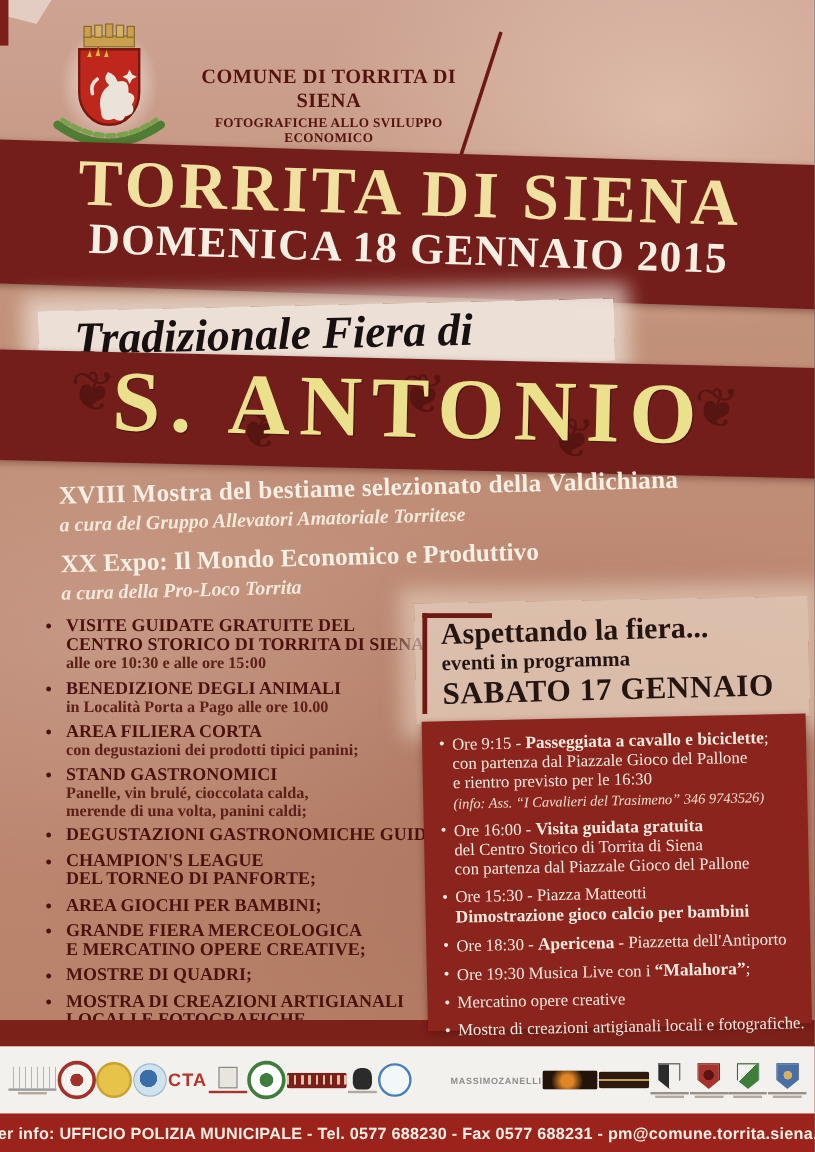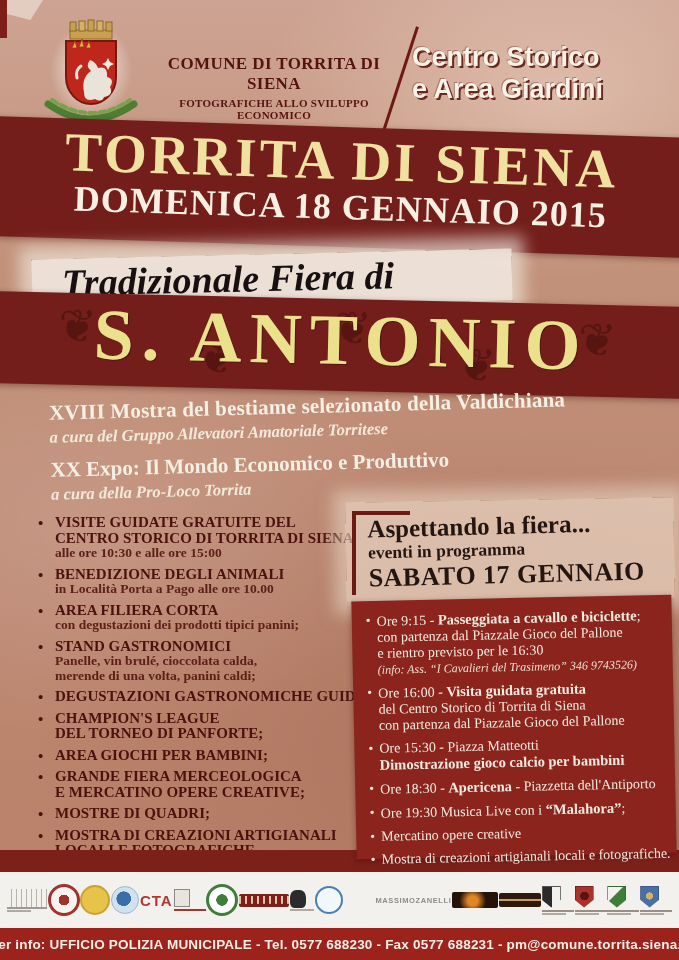--- a/index.html
+++ b/index.html
@@ -74,21 +74,21 @@
           transform:rotate(-1.2deg);box-shadow:0 2px 6px rgba(60,10,8,.4);
           padding:12px 8px 8px 14px;box-sizing:border-box;color:#f3ebe0;}
   .ev{position:relative;padding-left:11px;margin-bottom:7px;}
   .ev::before{content:"•";position:absolute;left:0;top:0;color:#f3ebe0;font-size:14px;}
   .ev .el{font-size:14px;line-height:16px;white-space:nowrap;}
   .ev .el .b{font-weight:bold;font-size:14.5px;}
   .ev .el.it{font-size:12px;font-style:italic;color:#ecdfcd;}
   
   .logos{left:0;top:872px;width:679px;height:56px;background:#f3f1ed;
          display:flex;align-items:center;justify-content:space-evenly;padding:0 6px;box-sizing:border-box;}
-  .lg{display:flex;flex-direction:column;align-items:flex-start;justify-content:center;}
+  .lg{display:flex;flex-direction:column;align-items:center;justify-content:center;}
   .cap{width:32px;height:2px;background:#9a8f86;margin-top:2px;}
   .cap2{width:24px;height:2px;background:#b3a89e;margin-top:1px;}
   .c26{width:26px;height:26px;border-radius:50%;}
   .shield{width:17px;height:20px;clip-path:polygon(0 0,100% 0,100% 65%,50% 100%,0 65%);}
   .ctatxt{font-family:"Liberation Sans",sans-serif;font-weight:900;font-size:15px;color:#b5352c;letter-spacing:1px;}
   .mztxt{font-family:"Liberation Sans",sans-serif;font-weight:bold;font-size:7.5px;color:#8d8d8d;letter-spacing:.6px;padding-left:32px;}
   
   .footer{left:0;top:928px;width:679px;height:32px;background:#9c231b;
           display:flex;align-items:center;justify-content:center;}
   .footer .f{font-family:"Liberation Sans",sans-serif;font-weight:bold;font-size:13.5px;
@@ -131,24 +131,20 @@
     </svg>
   </div>
 
   <div class="abs comune">
     <div class="l1">COMUNE DI TORRITA DI SIENA</div>
     <div class="l2">FOTOGRAFICHE ALLO SVILUPPO ECONOMICO</div>
   </div>
 
   <div class="abs slash"></div>
 
-  <div class="abs centro">
-    <div>Centro Storico</div>
-    <div>e Area Giardini</div>
-  </div>
 
   <div class="abs titleband">
     <div class="city">TORRITA DI SIENA</div>
     <div class="date">DOMENICA 18 GENNAIO 2015</div>
   </div>
 
   <div class="abs tradband">
     <div class="t">Tradizionale Fiera di</div>
   </div>
 

